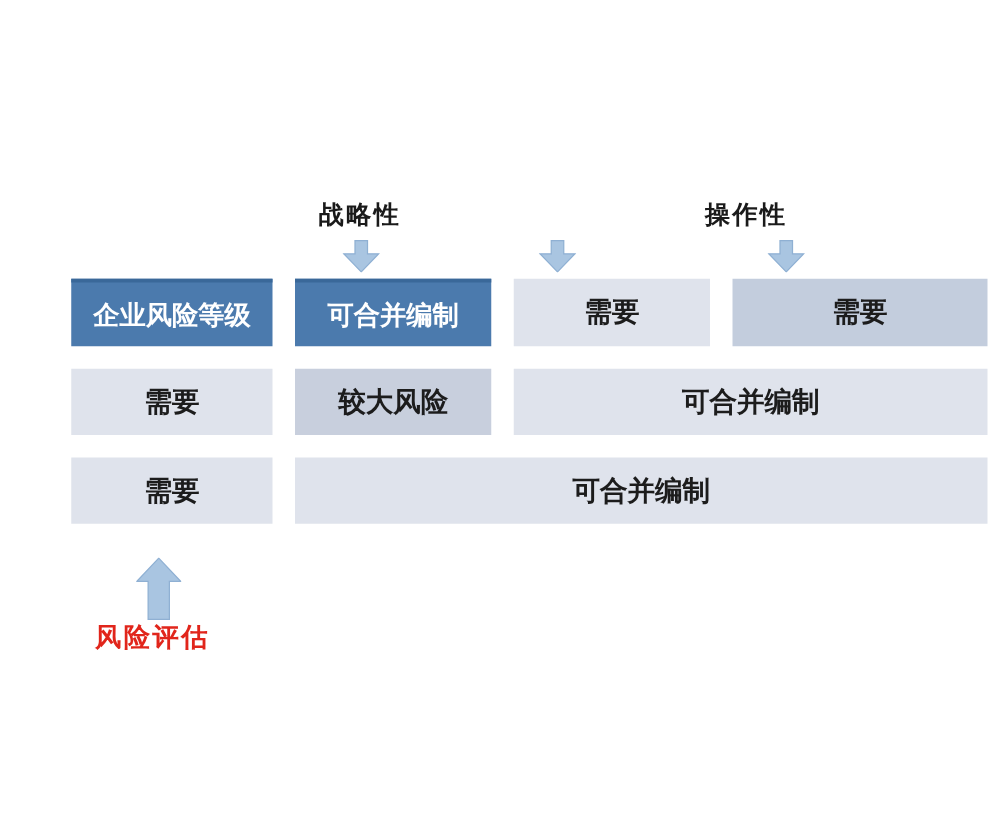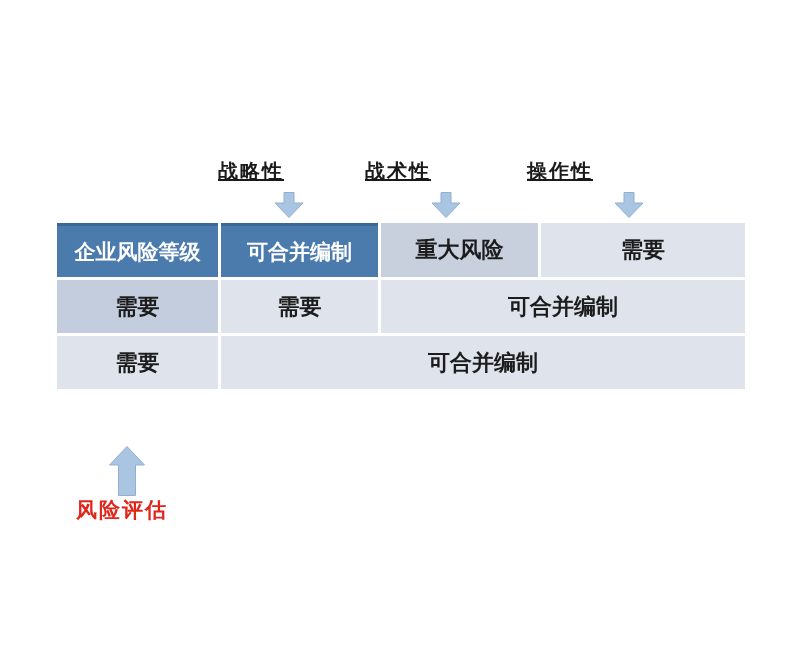--- a/index.html
+++ b/index.html
@@ -13,43 +13,42 @@
     width: 800px;
     height: 650px;
     background: #ffffff;
     overflow: hidden;
   }
   
   .top-label {
     position: absolute;
     top: 158px;
     width: 140px;
-    text-align: left;
+    text-align: center;
     font-family: "DejaVu Serif", "Liberation Serif", serif;
     font-weight: bold;
     font-size: 20px;
     color: #1a1a1a;
     letter-spacing: 2px;
-    text-decoration: underline;
   }
   .down-arrow {
     position: absolute;
     top: 192px;
     width: 30px;
     height: 26px;
   }
   
   .grid {
     position: absolute;
     left: 57px;
     top: 223px;
     display: grid;
     grid-template-columns: 161px 157px 157px 204px;
     grid-template-rows: 54px 53px 53px 53px;
-    gap: 3px;
+    gap: 18px;
   }
   .cell {
     display: flex;
     align-items: center;
     justify-content: center;
     font-weight: bold;
     box-sizing: border-box;
   }
   .cell.header {
     background: #4b7aad;
@@ -91,43 +90,42 @@
     color: #e1251b;
     letter-spacing: 2px;
   }
 </style>
 </head>
 <body>
 
 <div class="canvas">
 
   <div class="top-label" style="left:218px">战略性</div>
-  <div class="top-label" style="left:365px">战术性</div>
   <div class="top-label" style="left:527px">操作性</div>
 
   <svg class="down-arrow" style="left:274px" viewBox="0 0 30 26">
     <path d="M10 0.5 H20 V11 H29 L15 25.5 L1 11 H10 Z" fill="#a9c5e1" stroke="#8fb0d3" stroke-width="1"></path>
   </svg>
   <svg class="down-arrow" style="left:431px" viewBox="0 0 30 26">
     <path d="M10 0.5 H20 V11 H29 L15 25.5 L1 11 H10 Z" fill="#a9c5e1" stroke="#8fb0d3" stroke-width="1"></path>
   </svg>
   <svg class="down-arrow" style="left:614px" viewBox="0 0 30 26">
     <path d="M10 0.5 H20 V11 H29 L15 25.5 L1 11 H10 Z" fill="#a9c5e1" stroke="#8fb0d3" stroke-width="1"></path>
   </svg>
 
   <div class="grid">
 
     <div class="cell header">企业风险等级</div>
     <div class="cell header">可合并编制</div>
 
-    <div class="cell rowlabel">重大风险</div>
     <div class="cell val">需要</div>
     <div class="cell val hl">需要</div>
     <div class="cell val">需要</div>
 
+    <div class="cell rowlabel">较大风险</div>
     <div class="cell val span2">可合并编制</div>
     <div class="cell val">需要</div>
 
     <div class="cell val span3">可合并编制</div>
   </div>
 
   <svg class="up-arrow" viewBox="0 0 36 50">
     <path d="M18 0.5 L35.5 19 H26.5 V49.5 H9.5 V19 H0.5 Z" fill="#a9c5e1" stroke="#8fb0d3" stroke-width="1"></path>
   </svg>
 

